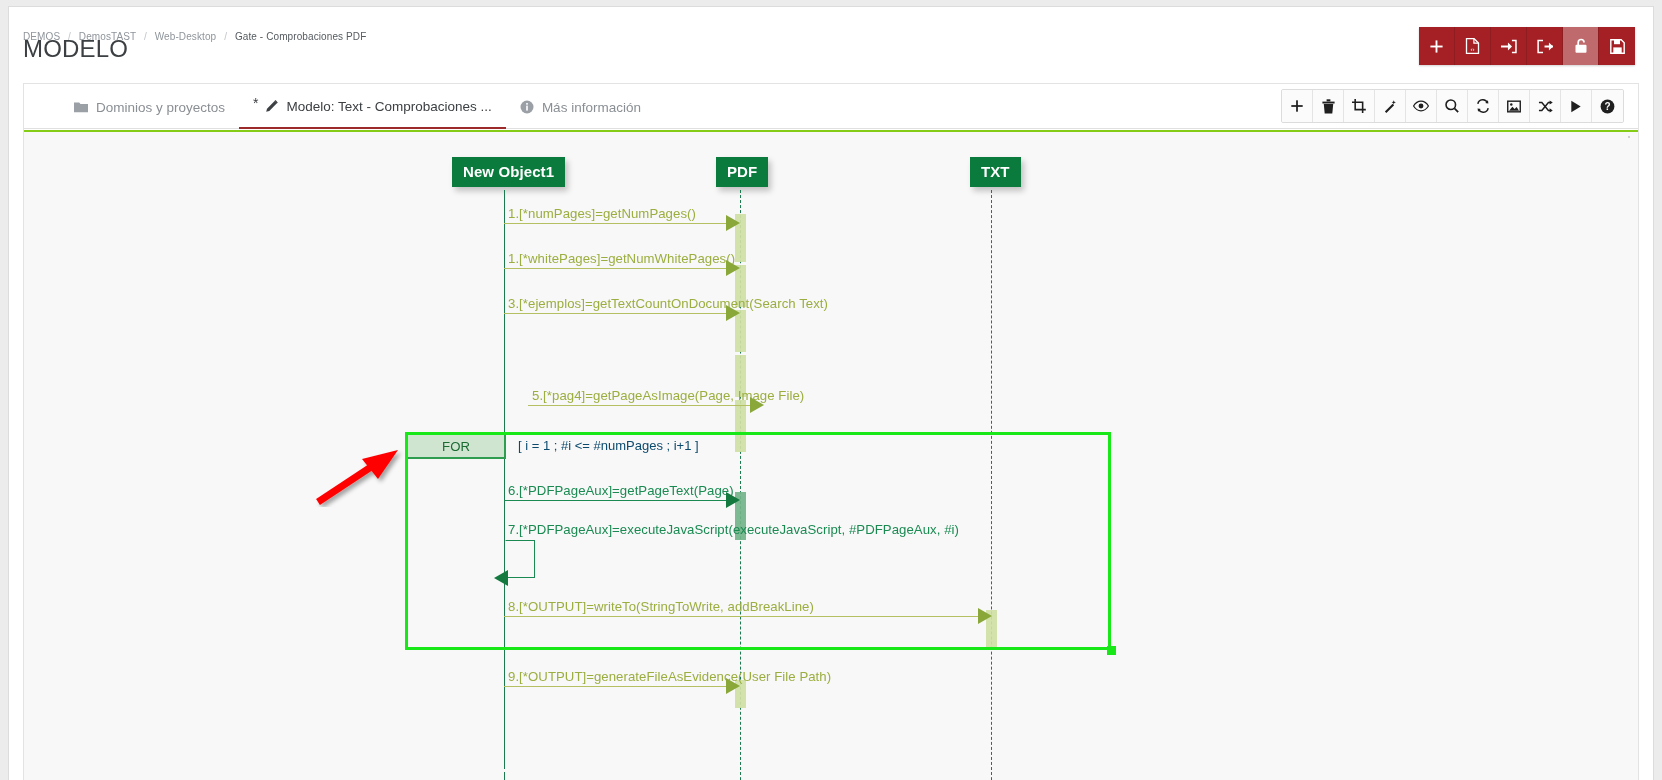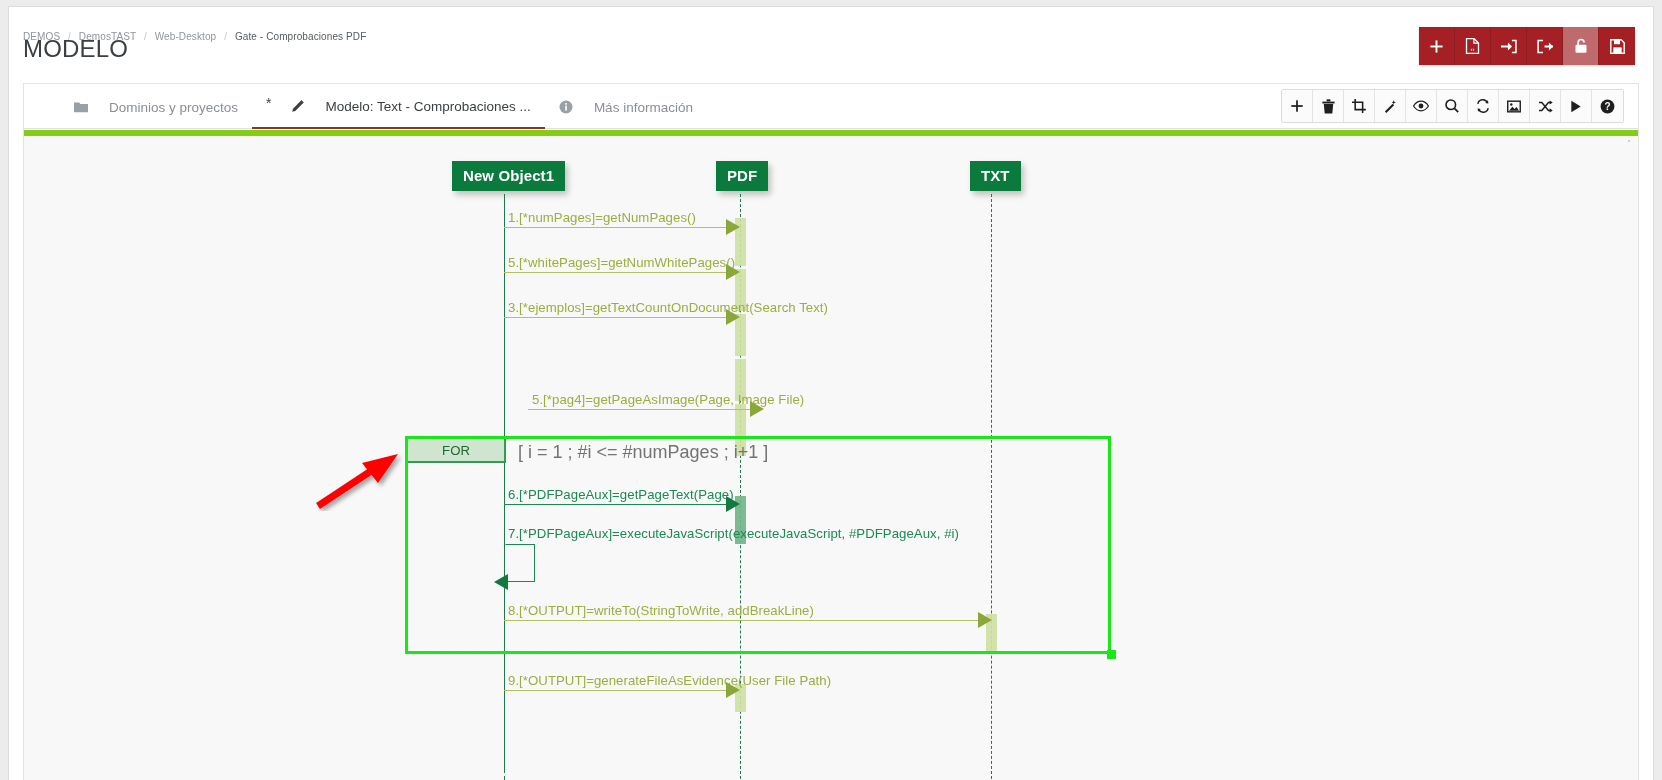--- a/index.html
+++ b/index.html
@@ -83,21 +83,21 @@
   }
   .tabs {
     position: absolute;
     left: 36px; top: 0;
     display: flex;
     align-items: flex-end;
     height: 45px;
   }
   .tab {
     display: flex; align-items: center;
-    gap: 21px;
+    gap: 8px;
     height: 44px;
     padding: 0 14px;
     font-size: 13.5px;
     color: #8a8f94;
     cursor: pointer;
     white-space: nowrap;
     position: relative;
   }
   .tab.active {
     color: #3c4043;
@@ -131,21 +131,21 @@
   }
   .dbtn:last-child { border-right: none; }
   .dbtn svg { display: block; }
 
   
   .canvas {
     position: absolute;
     left: 0; top: 46px;
     right: 0; bottom: 0;
     background: #f8f8f8;
-    border-top: 6px solid #84cc16;
+    border-top: 2px solid #84cc16;
     overflow: hidden;
   }
   .canvas-inner { position: absolute; inset: 0; }
   .canvas-dot {
     position: absolute; right: 8px; top: 4px;
     width: 2px; height: 2px; background: #cfcfcf;
   }
 
   
   .lifehead {
@@ -228,22 +228,22 @@
     border-right: 2px solid #2f9d4f;
     border-bottom: 2px solid #2f9d4f;
     display: flex; align-items: center; justify-content: center;
     font-size: 13.2px;
     color: #1b6b33;
     font-weight: 400;
   }
   .frag-cond {
     position: absolute;
     left: 110px; top: 3px;
-    font-size: 18px;
-    color: #737373;
+    font-size: 13px;
+    color: #0c4a6e;
     white-space: nowrap;
   }
   .frag-handle {
     position: absolute;
     width: 9px; height: 9px;
     background: #18e818;
   }
 
   
   .annot-arrow { position: absolute; pointer-events: none; }
@@ -448,21 +448,21 @@
         <div class="activation" style="left:962px; top:478px; height:40px;"></div>
         <div class="activation" style="left:711px; top:548px; height:28px;"></div>
 
         <div class="msg" style="left:480px; top:62px; width:238px; height:30px;">
           <span class="label">1.[*numPages]=getNumPages()</span>
           <div class="line" style="width:224px;"></div>
           <div class="head" style="left:222px;"></div>
         </div>
 
         <div class="msg" style="left:480px; top:107px; width:238px; height:30px;">
-          <span class="label">5.[*whitePages]=getNumWhitePages()</span>
+          <span class="label">1.[*whitePages]=getNumWhitePages()</span>
           <div class="line" style="width:224px;"></div>
           <div class="head" style="left:222px;"></div>
         </div>
 
         <div class="msg" style="left:480px; top:152px; width:238px; height:30px;">
           <span class="label">3.[*ejemplos]=getTextCountOnDocument(Search Text)</span>
           <div class="line" style="width:224px;"></div>
           <div class="head" style="left:222px;"></div>
         </div>
 

